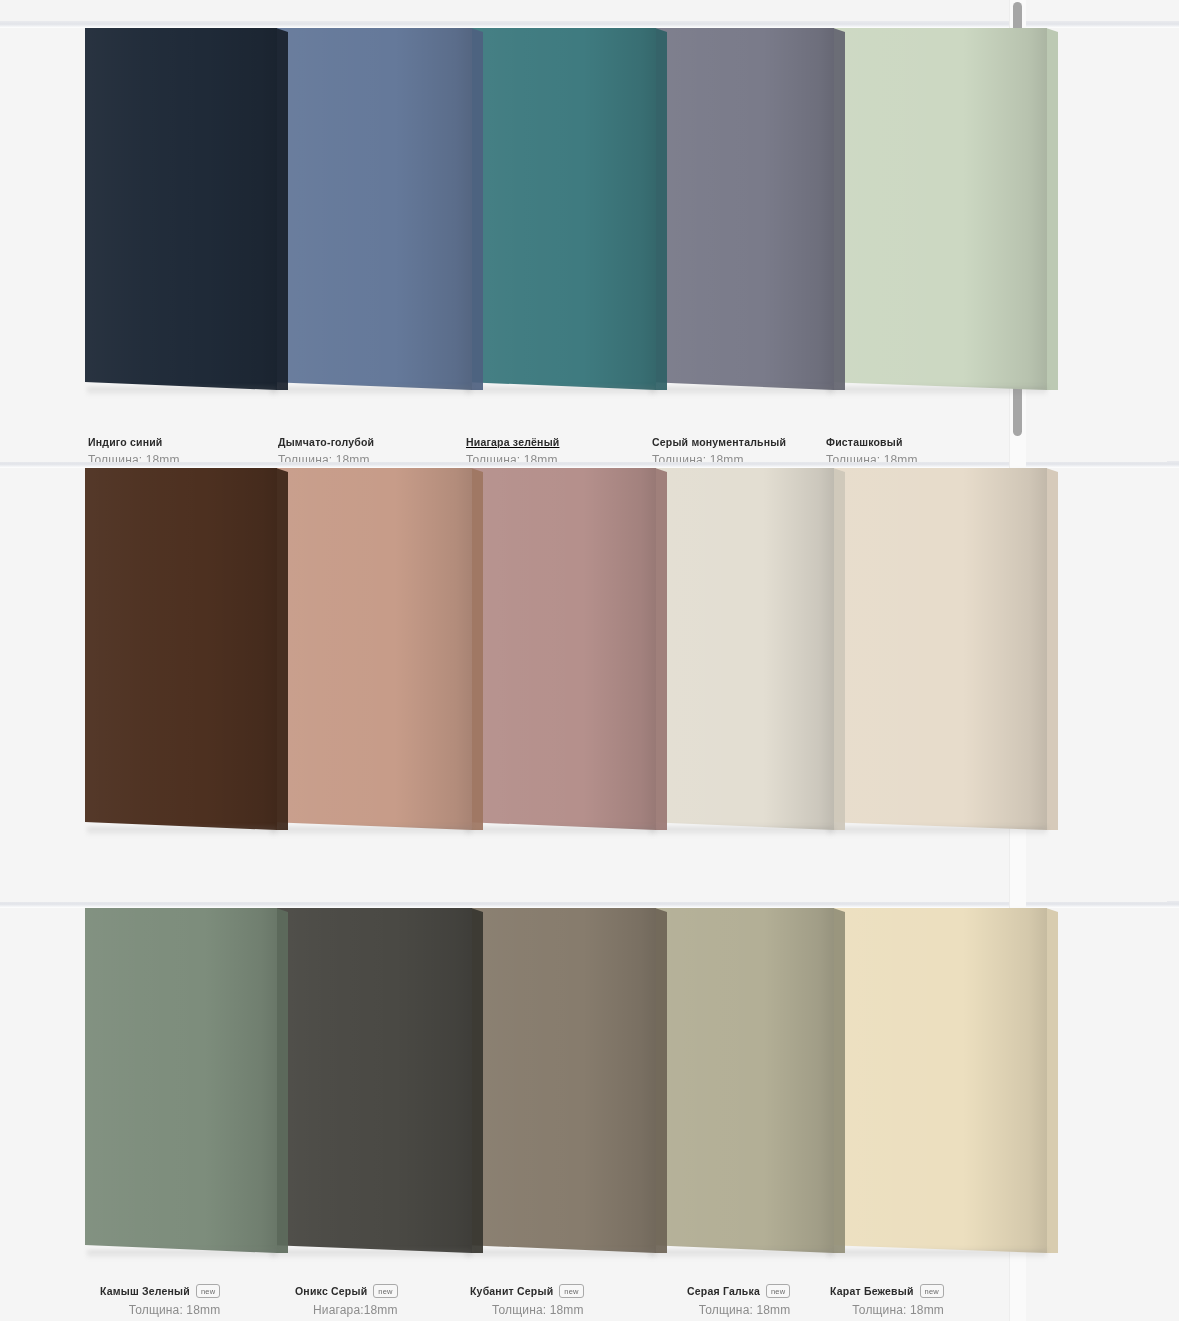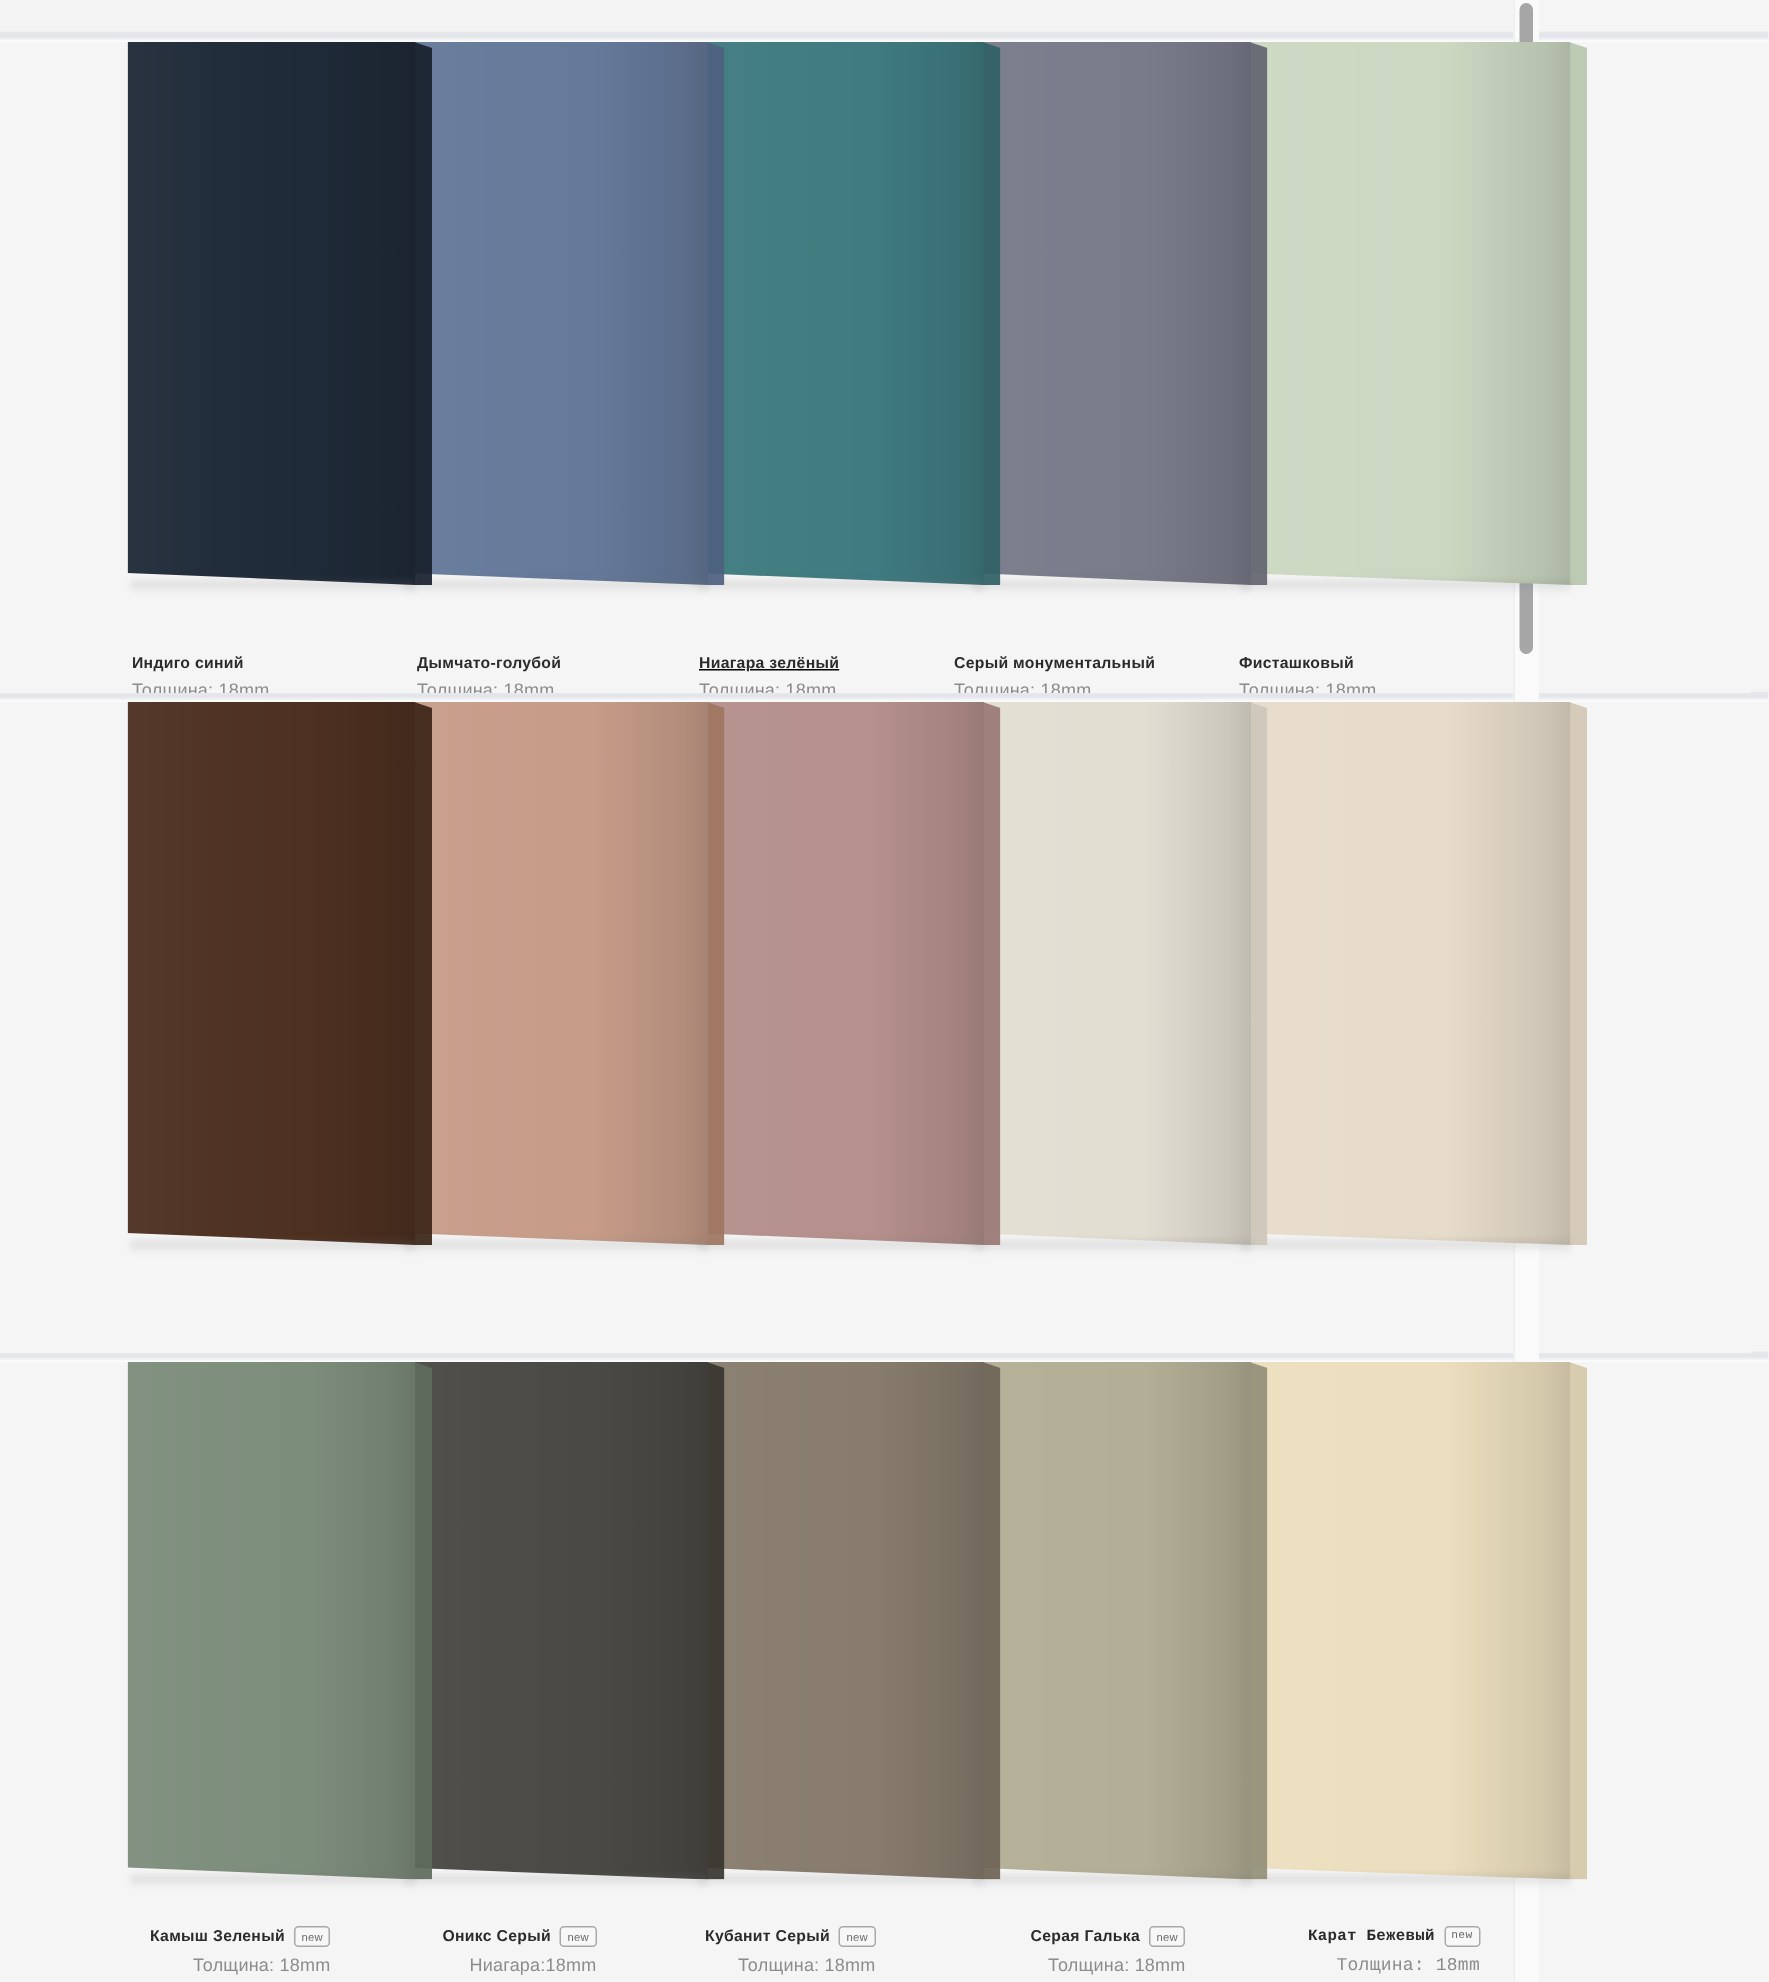--- a/index.html
+++ b/index.html
@@ -209,21 +209,21 @@
             <span class="cap-title">Дымчато-голубой</span>
           </div>
           <div class="cap-sub">Толщина: 18mm</div>
         </div>
         <div class="cap" style="left: 466px; text-decoration: underline;">
           <div class="cap-title-row">
             <span class="cap-title">Ниагара зелёный</span>
           </div>
           <div class="cap-sub">Толщина: 18mm</div>
         </div>
-        <div class="cap" style="left: 636px;">
+        <div class="cap" style="left: 652px;">
           <div class="cap-title-row">
             <span class="cap-title">Серый монументальный</span>
           </div>
           <div class="cap-sub">Толщина: 18mm</div>
         </div>
         <div class="cap" style="left: 826px;">
           <div class="cap-title-row">
             <span class="cap-title">Фисташковый</span>
           </div>
           <div class="cap-sub">Толщина: 18mm</div>
@@ -322,21 +322,21 @@
           </div>
           <div class="cap-sub">Толщина: 18mm</div>
         </div>
         <div class="cap" style="left: 641px; margin-left: 46px;">
           <div class="cap-title-row">
             <span class="cap-title">Серая Галька</span>
             <span class="badge">new</span>
           </div>
           <div class="cap-sub">Толщина: 18mm</div>
         </div>
-        <div class="cap" style="left: 872px; font-family: Liberation Mono, monospace;">
+        <div class="cap" style="left: 830px;">
           <div class="cap-title-row">
             <span class="cap-title">Карат Бежевый</span>
             <span class="badge">new</span>
           </div>
           <div class="cap-sub">Толщина: 18mm</div>
         </div>
       </div>
   </div>
 
   <div class="scroll-track">

